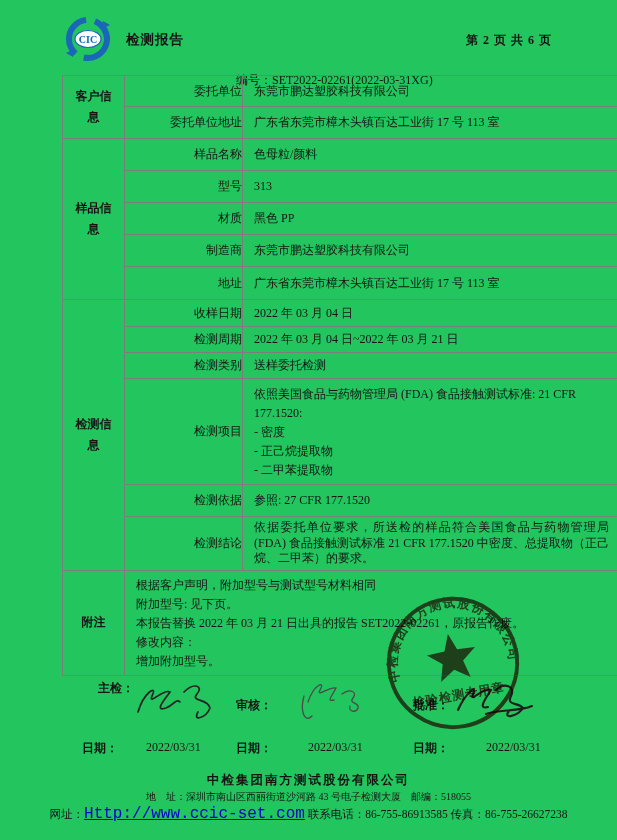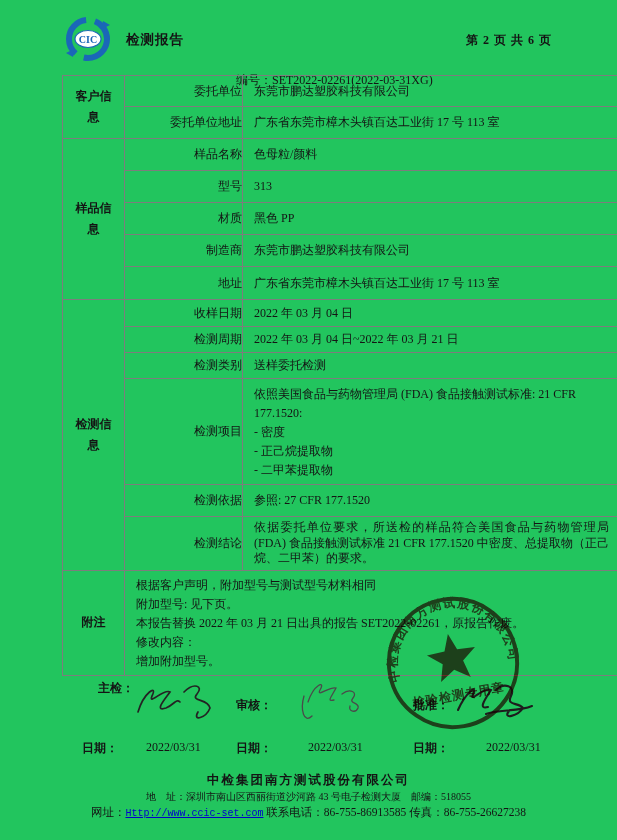--- a/index.html
+++ b/index.html
@@ -38,21 +38,21 @@
   
   .sig-label { position:absolute; font-size:12px; font-weight:bold; }
   .sig-svg { position:absolute; }
   .date-label { position:absolute; font-size:12px; font-weight:bold; }
   .date-val { position:absolute; font-size:12px; }
   
   .ft-company { position:absolute; left:0; top:772px; width:617px; text-align:center;
     font-size:12.5px; font-weight:bold; letter-spacing:2px; }
   .ft-address { position:absolute; left:0; top:790px; width:617px; text-align:center; font-size:10px; }
   .ft-web { position:absolute; left:0; top:805px; width:617px; text-align:center; font-size:11.5px; }
-  .ft-link { color:#0000cc; text-decoration:underline; font-family:"Liberation Mono","DejaVu Sans Mono",monospace; font-size:10px; cursor:pointer; }
+  .ft-link { color:#0000cc; text-decoration:underline; font-family:"Liberation Mono","DejaVu Sans Mono",monospace; font-size:16px; cursor:pointer; }
 </style>
 </head>
 <body>
 
 <div class="page">
 
   <svg class="hdr-logo" viewBox="0 0 48 48">
     <circle cx="24" cy="24" r="19" fill="none" stroke="#1a67b8" stroke-width="6" stroke-dasharray="44 9" stroke-dashoffset="10"></circle>
     <polygon points="39,6 46,10 38,14" fill="#1a67b8"></polygon>
     <polygon points="9,42 2,38 10,34" fill="#1a67b8"></polygon>

